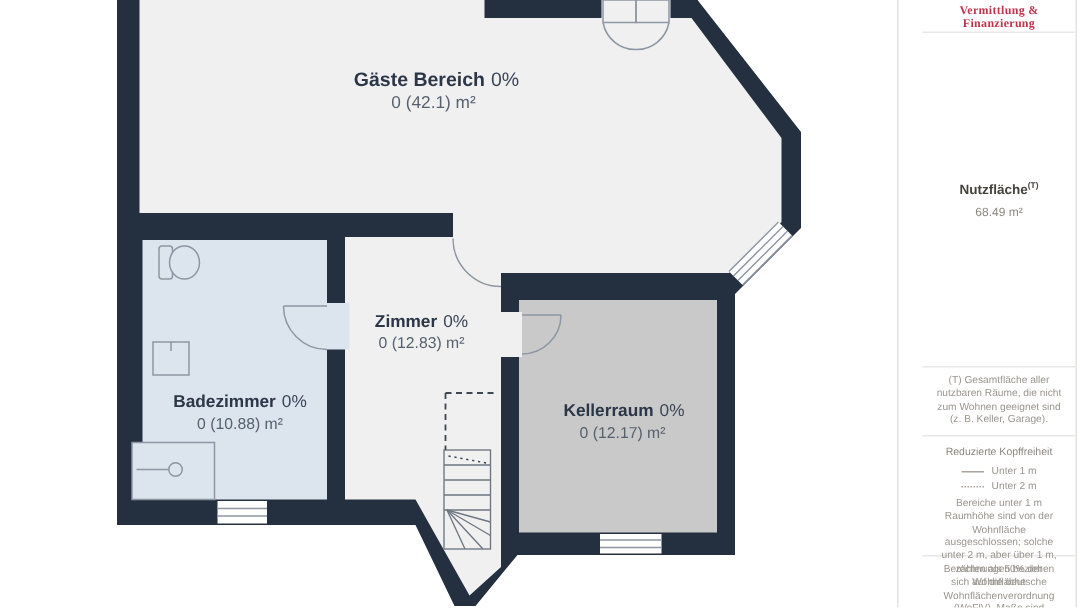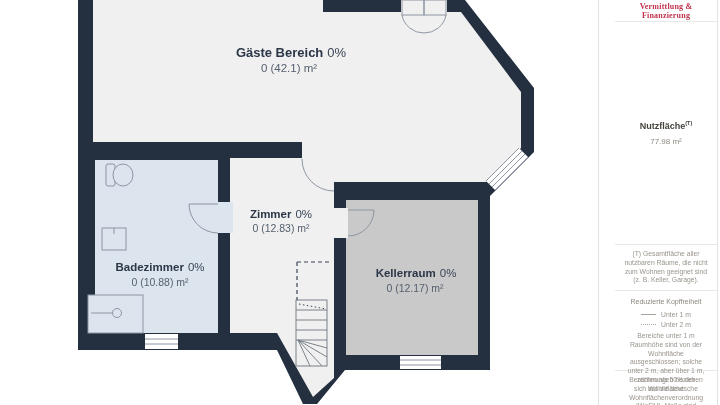--- a/index.html
+++ b/index.html
@@ -151,21 +151,21 @@
     <text class="ra" x="415" y="292" text-anchor="middle" font-size="10.5">0 (12.17) m²</text>
   </svg>
 
   <div id="sidebar">
     <div class="sect" id="s-brand">
       <div class="brand">Vermittlung &amp; Finanzierung</div>
     </div>
 
     <div class="sect" id="s-nutz">
       <div class="nutz-label"><span>Nutzfläche</span><sup>(T)</sup></div>
-      <div class="nutz-value">77.98 m²</div>
+      <div class="nutz-value">68.49 m²</div>
     </div>
 
     <div class="sect" id="s-foot">
       <div class="small-gray">(T) Gesamtfläche aller nutzbaren Räume, die nicht zum Wohnen geeignet sind (z. B. Keller, Garage).</div>
     </div>
 
     <div class="sect" id="s-kopf">
       <div class="kopf-title">Reduzierte Kopffreiheit</div>
       <div class="leg-row">
           <span class="ls"></span>

